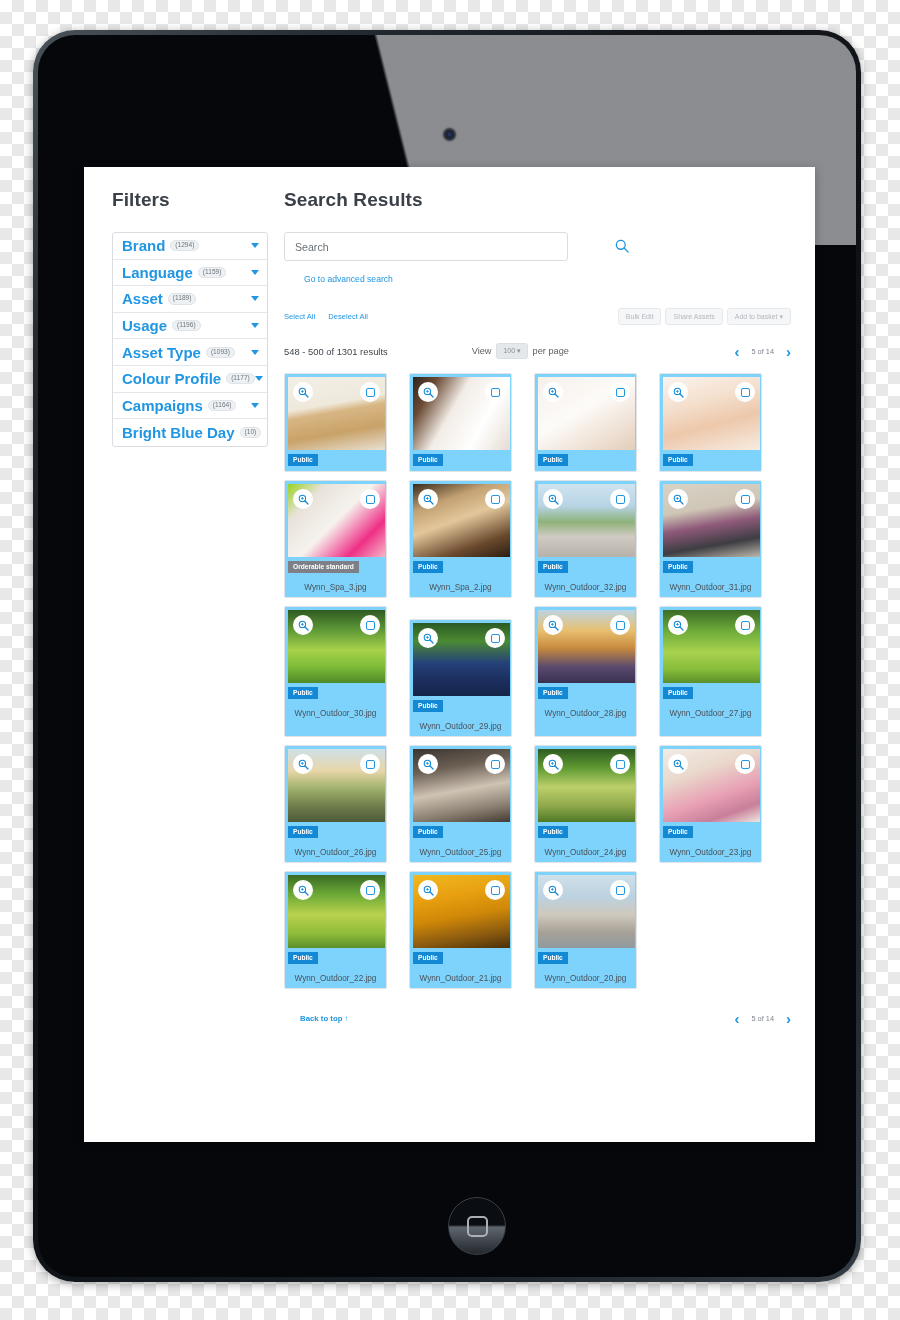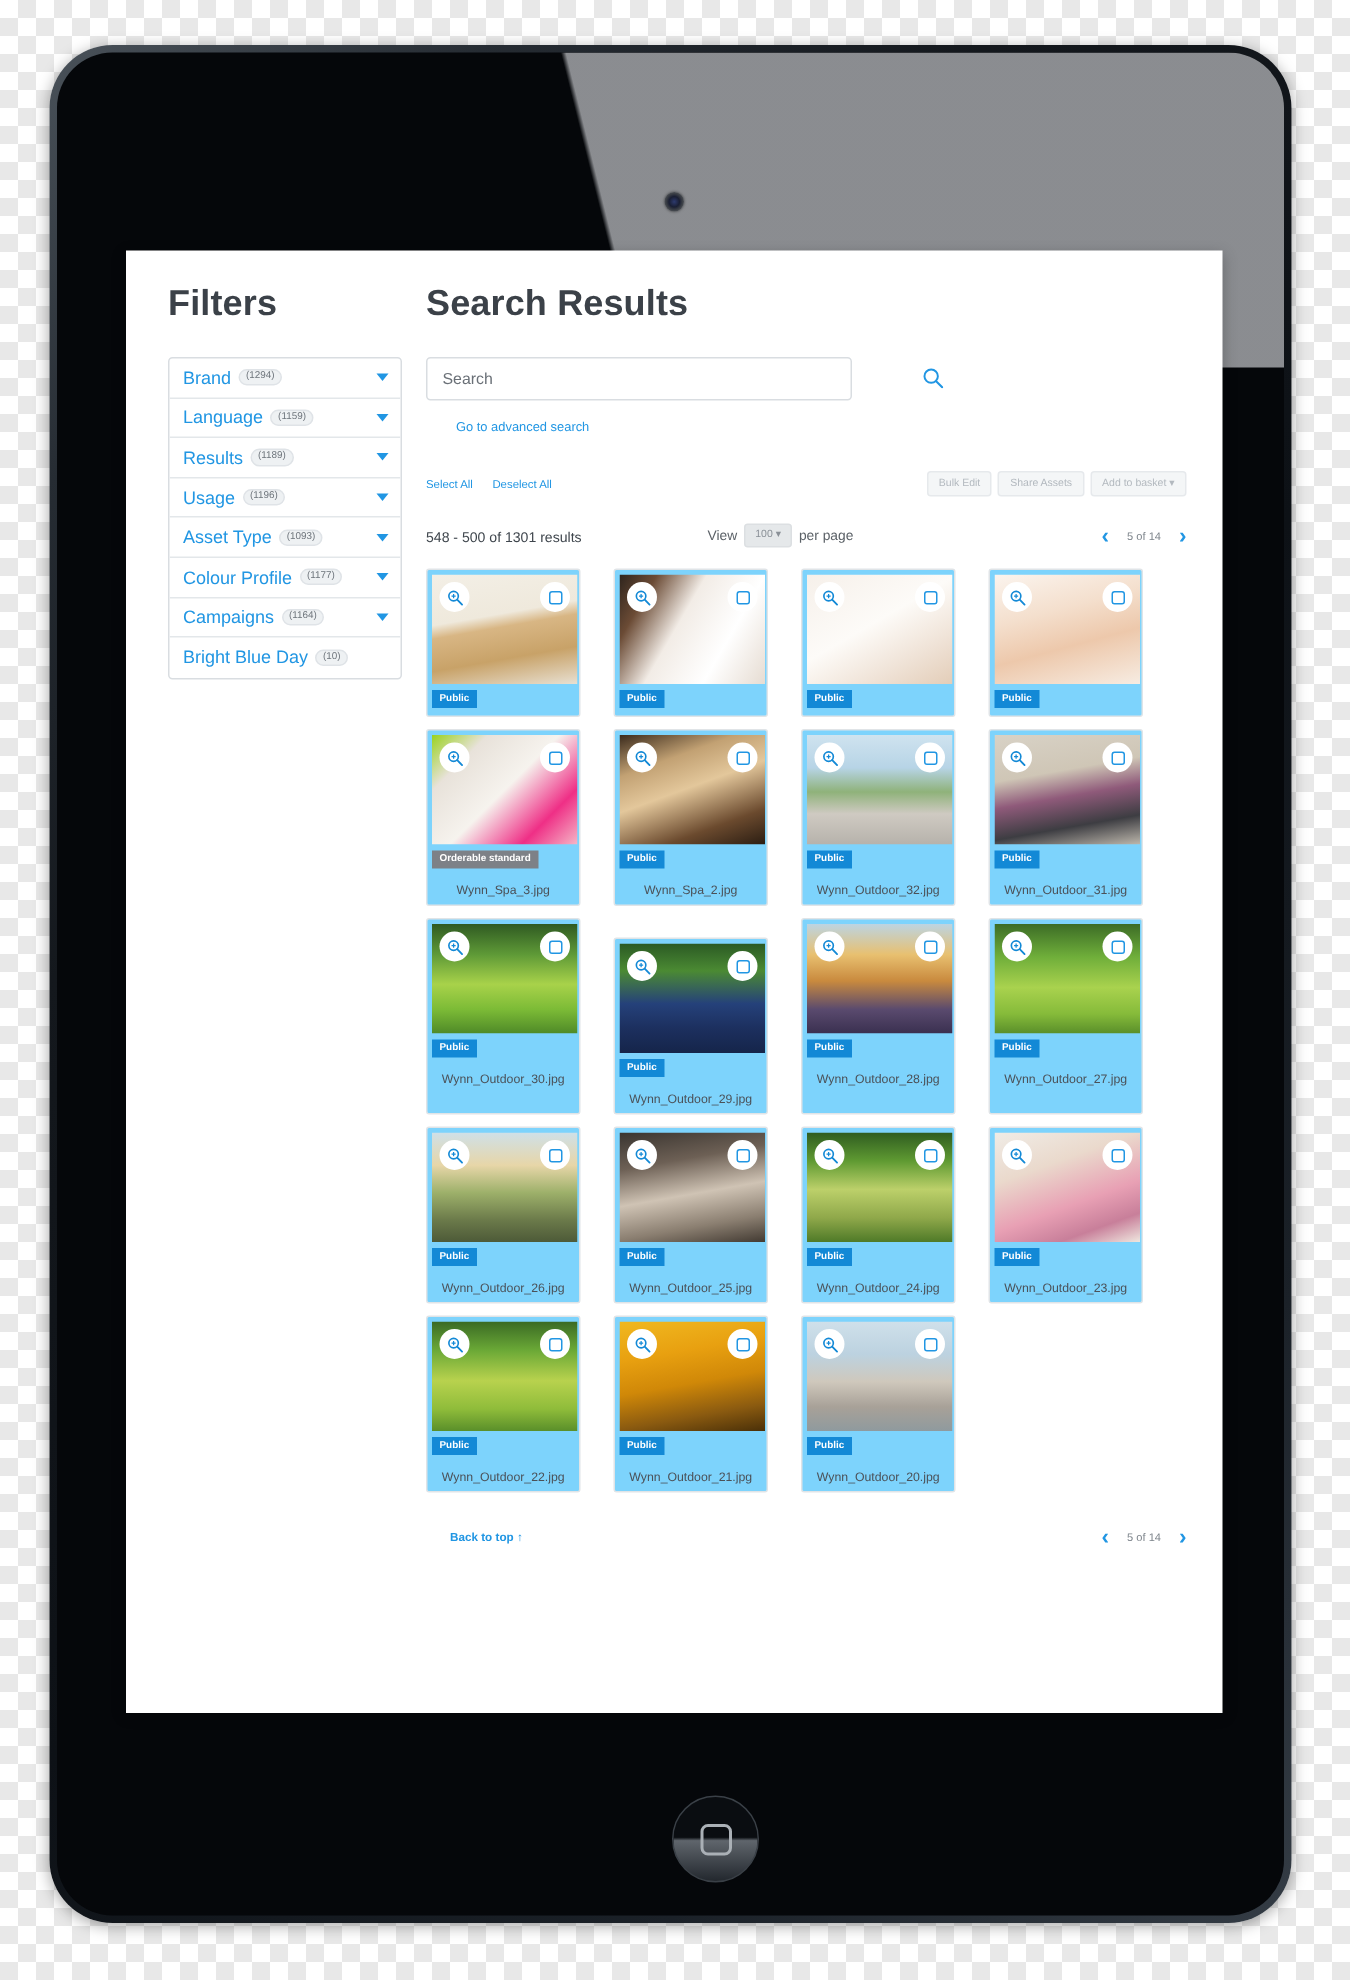--- a/index.html
+++ b/index.html
@@ -79,21 +79,21 @@
     height: 975px;
     background: #ffffff;
     box-shadow: 0 2px 9px rgba(0,0,0,.25);
     overflow: hidden;
   }
   #app-pad { padding: 22px 24px 0 28px; display: flex; }
 
   
   #sidebar { width: 156px; flex: 0 0 156px; }
   .panel-title {
-    font-size: 24px;
+    font-size: 19px;
     font-weight: bold;
     color: #3b4148;
     letter-spacing: .1px;
     margin-bottom: 21px;
   }
   #filter-list {
     border: 1px solid #d9dde1;
     border-radius: 3px;
     overflow: hidden;
     background: #fff;
@@ -101,22 +101,22 @@
   .filter-row {
     display: flex;
     align-items: center;
     height: 26.6px;
     padding: 0 8px 0 9px;
     border-bottom: 1px solid #e3e7ea;
     cursor: pointer;
   }
   .filter-row:last-child { border-bottom: none; }
   .filter-label {
-    font-size: 12px;
-    font-weight: normal;
+    font-size: 15px;
+    font-weight: bold;
     color: #2196e3;
     white-space: nowrap;
   }
   .filter-count {
     font-size: 6.6px;
     color: #6e757c;
     background: #eef1f3;
     border: 1px solid #dfe3e7;
     border-radius: 7px;
     padding: 1px 4px 1.5px;
@@ -321,21 +321,21 @@
                 <span class="filter-label">Brand</span>
                 <span class="filter-count">(1294)</span>
                 <span class="caret-down"></span>
               </div>
               <div class="filter-row">
                 <span class="filter-label">Language</span>
                 <span class="filter-count">(1159)</span>
                 <span class="caret-down"></span>
               </div>
               <div class="filter-row">
-                <span class="filter-label">Results</span>
+                <span class="filter-label">Asset</span>
                 <span class="filter-count">(1189)</span>
                 <span class="caret-down"></span>
               </div>
               <div class="filter-row">
                 <span class="filter-label">Usage</span>
                 <span class="filter-count">(1196)</span>
                 <span class="caret-down"></span>
               </div>
               <div class="filter-row">
                 <span class="filter-label">Asset Type</span>

